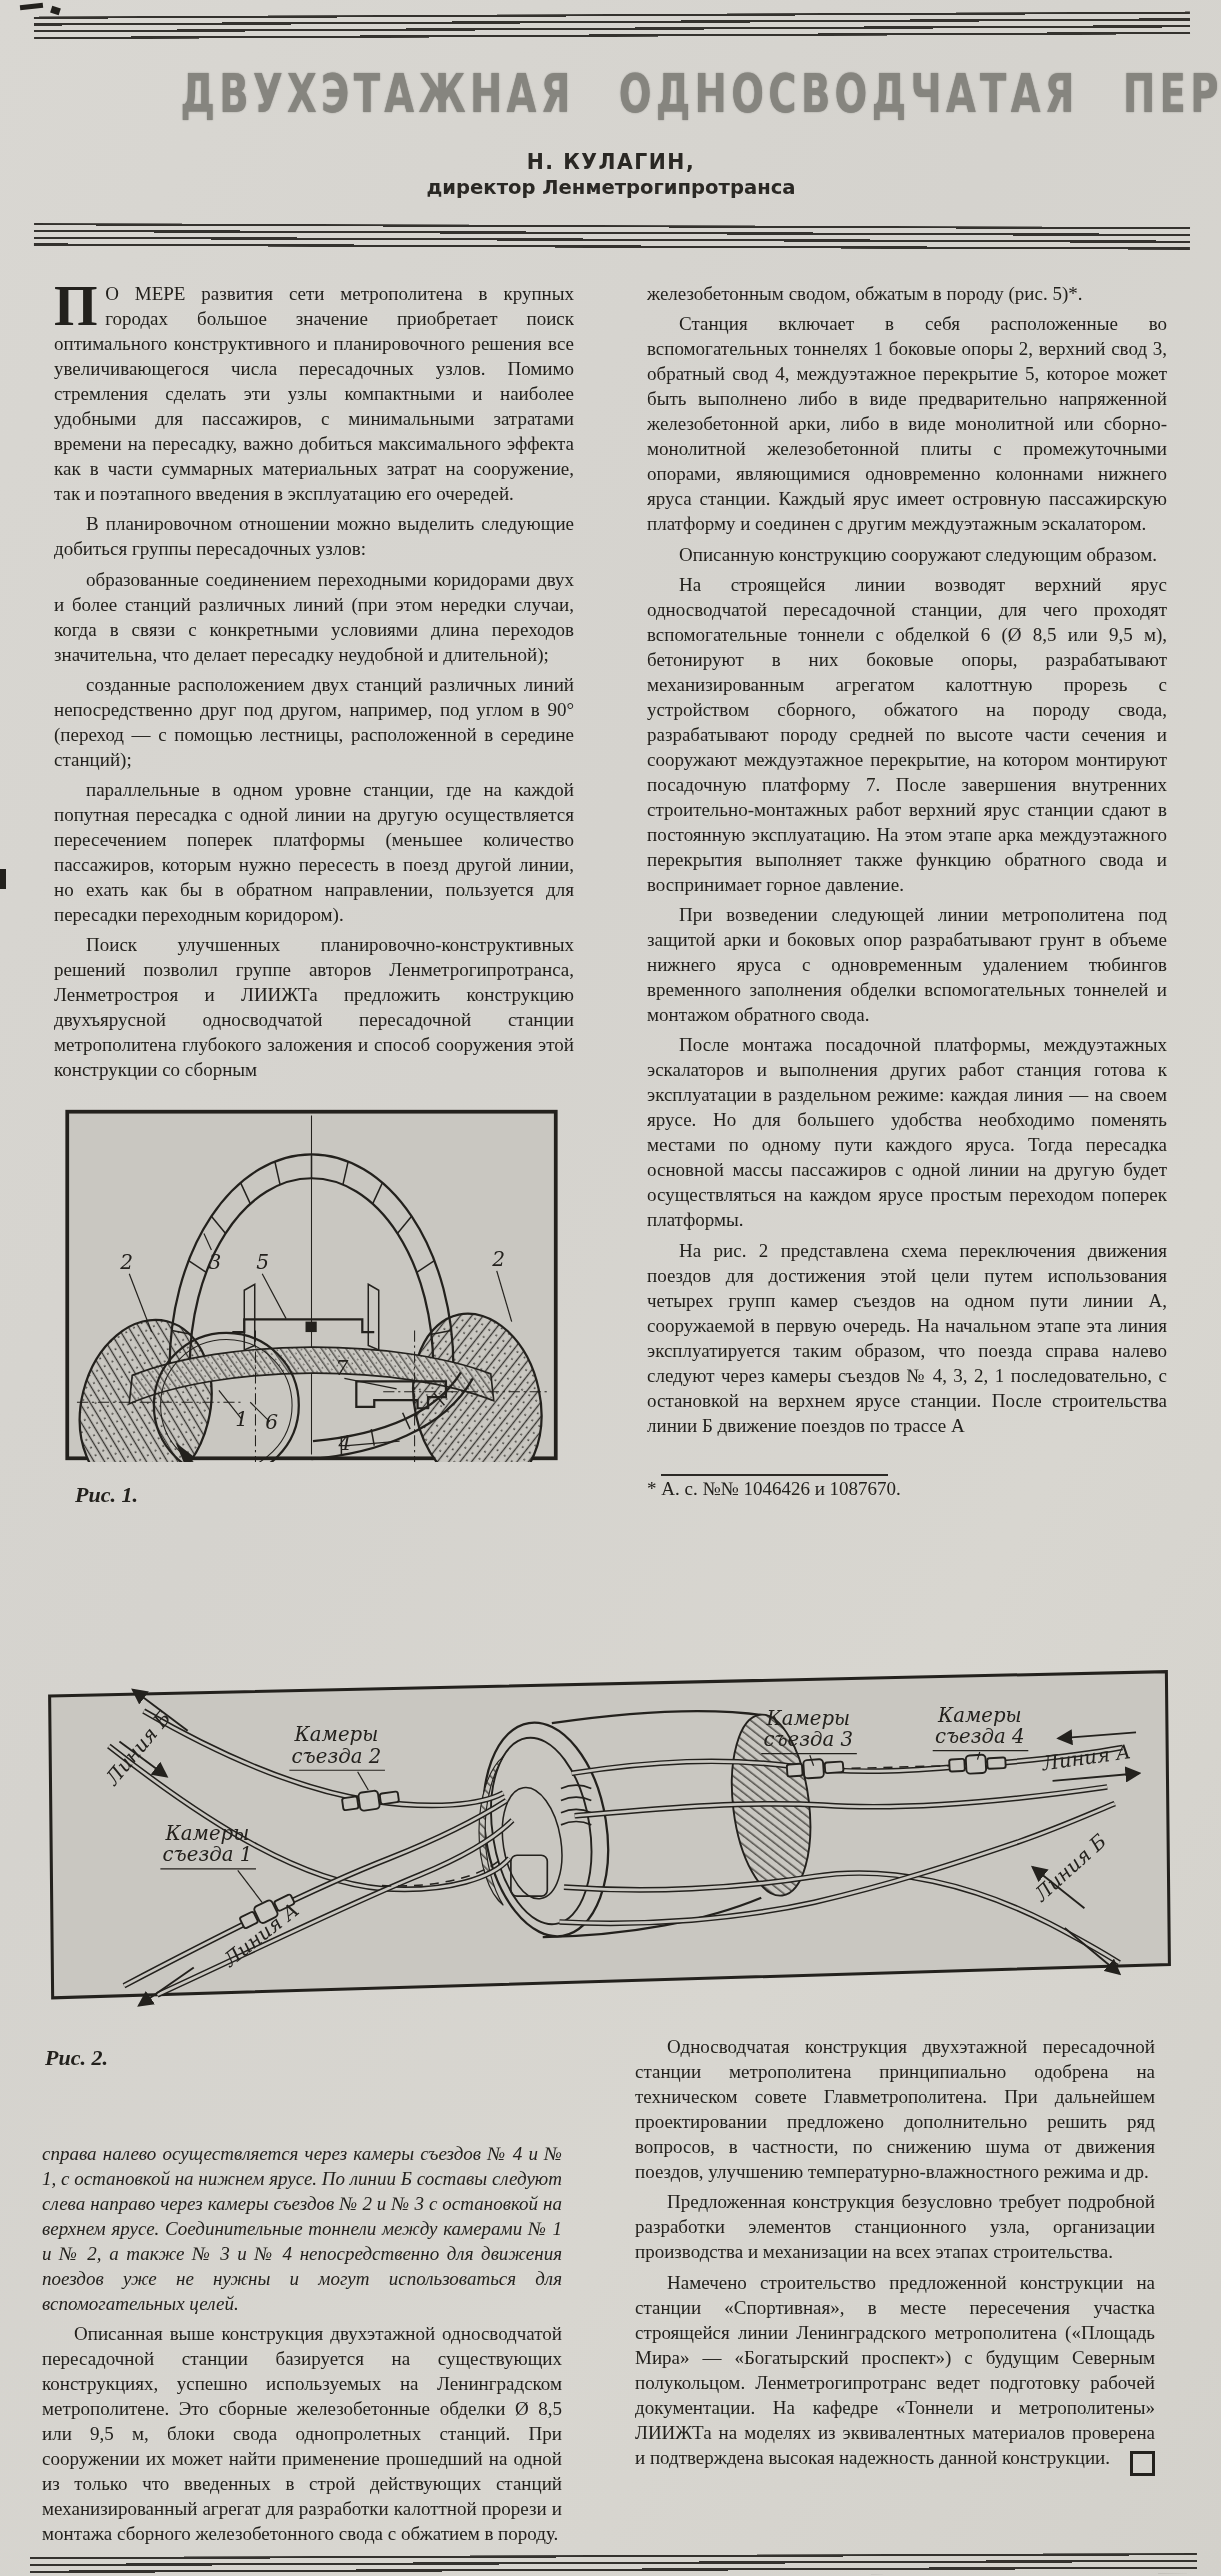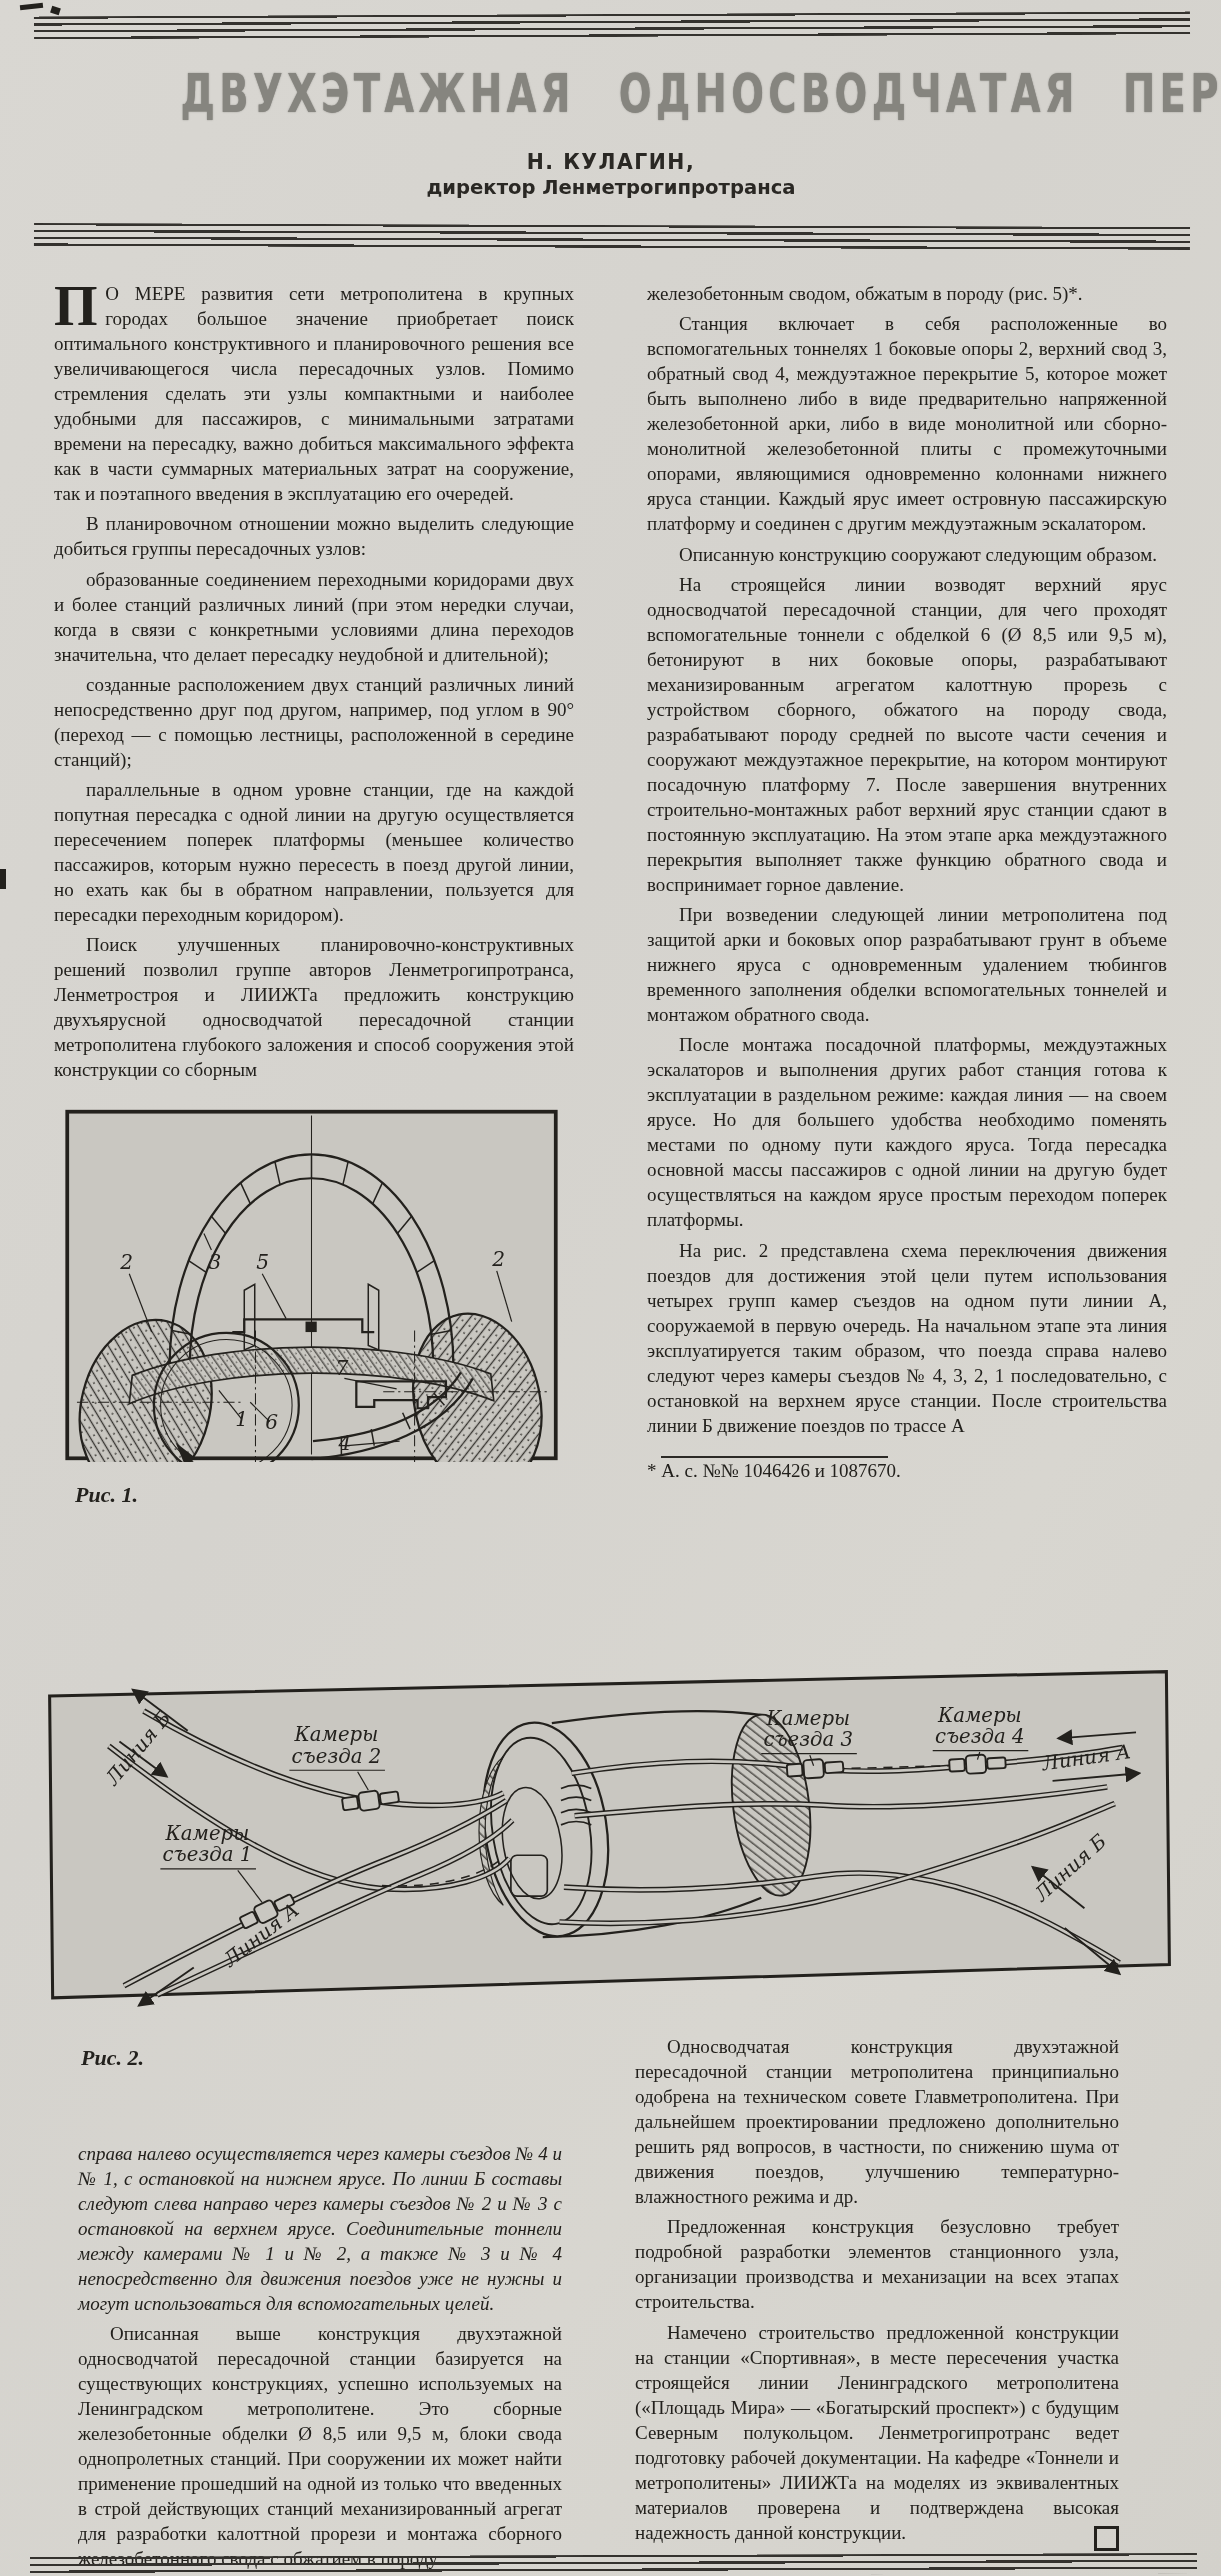--- a/index.html
+++ b/index.html
@@ -40,25 +40,25 @@
   .cols p{margin:0 0 5.3px 0;font-size:19px;line-height:25px;text-align:justify;text-indent:32px;}
   .noindent{text-indent:0 !important;}
   .dropcap{float:left;font-size:56px;line-height:44px;font-weight:700;padding:3px 7.6px 0 0;}
   
   .fig1{margin:26px 0 0 10.6px;width:493px;}
   .fig1 svg{display:block;}
   .figcap{font-style:italic;font-weight:700;font-size:22px;margin:19.6px 0 0 21px;}
   .fig2wrap{position:absolute;top:1661px;left:39px;width:1138px;}
   .fig2wrap svg{display:block;}
   
-  .footnote{margin-top:18px;}
+  .footnote{margin-top:36px;}
   .fn-rule{width:227px;height:2.3px;background:#2b2925;margin-left:13.6px;}
   .fn-text{font-size:18.5px;margin:7.6px 0 0 66px;text-indent:0;}
   
-  .cols-bottom{position:absolute;top:2034px;left:0;width:1197px;display:flex;gap:73px;padding:0 78px;box-sizing:border-box;}
+  .cols-bottom{position:absolute;top:2034px;left:0;width:1197px;display:flex;gap:73px;padding:0 42px;box-sizing:border-box;}
   .cols-bottom p{margin:0 0 5.3px 0;font-size:19px;line-height:25px;text-align:justify;text-indent:32px;}
   .cap2{margin:10.6px 0 0 3px;}
   .bl-first{margin-top:70px !important;font-style:italic;}
   .endmark{float:right;width:19px;height:19px;border:3px solid #23211d;margin:6px 0 0 9px;}
   
   svg .ink{stroke:#23211d;}
   svg text.num{font-family:"DejaVu Serif","Liberation Serif",serif;font-style:italic;font-size:27px;fill:#23211d;}
   svg text.lbl{font-family:"DejaVu Serif","Liberation Serif",serif;font-style:italic;font-size:26px;fill:#23211d;}
   .track-o{fill:none;stroke:#23211d;stroke-width:7.5;}
   .track-i{fill:none;stroke:#c9c7c1;stroke-width:3.6;}

